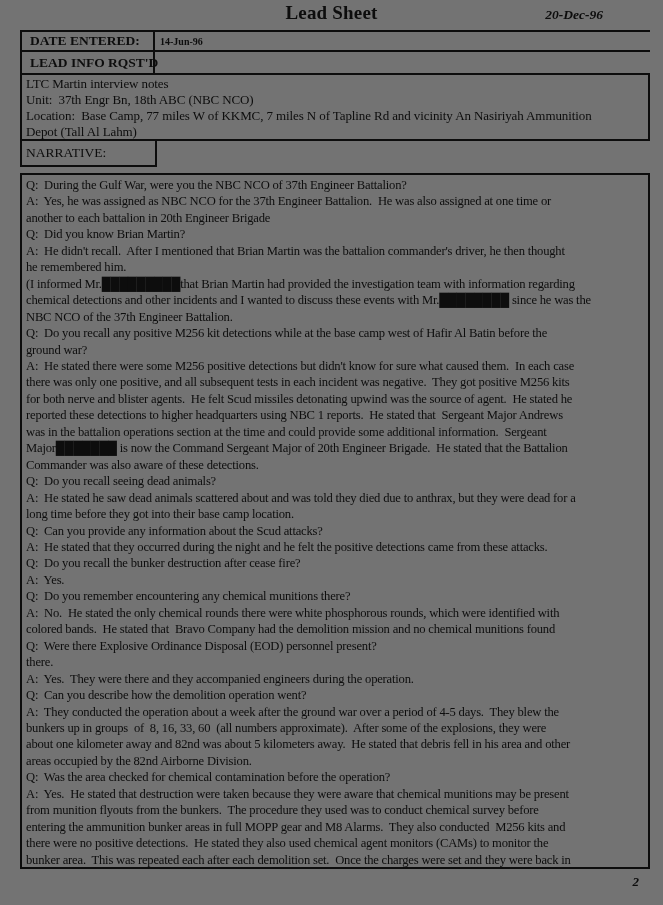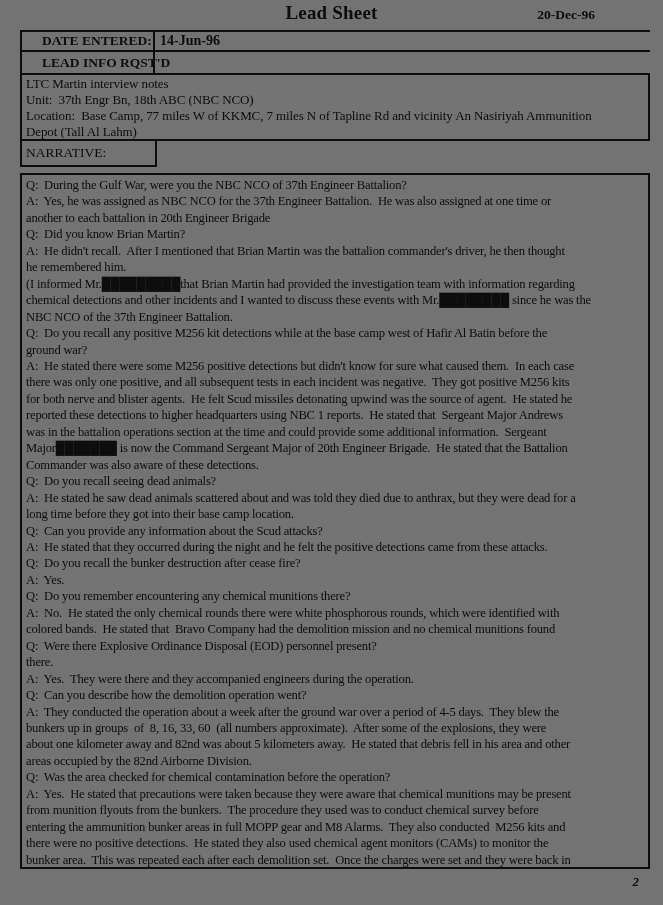--- a/index.html
+++ b/index.html
@@ -17,23 +17,24 @@
   .doc-title {
     position: absolute;
     top: 2px; left: 0; right: 0;
     text-align: center;
     font-size: 19px;
     font-weight: bold;
     letter-spacing: 0.2px;
   }
   .doc-date {
     position: absolute;
-    top: 7px; right: 68px;
+    top: 7px; right: 60px;
     font-size: 13.5px;
     font-weight: bold;
+    font-style: italic;
   }
 
   .doc-table {
     position: absolute;
     left: 20px;
     top: 30px;
     width: 630px;
   }
   .row {
     display: flex;
@@ -47,31 +48,31 @@
   }
   .row2 {
     height: 23px;
     border-bottom: 2px solid #0d0d0d;
   }
   .cell.label {
     width: 133px;
     height: 100%;
     display: flex;
     align-items: center;
-    padding-left: 20px;
+    padding-left: 8px;
     font-weight: bold;
     font-size: 13.5px;
     border-right: 2px solid #0d0d0d;
     white-space: nowrap;
   }
   .cell.value {
     flex: 1;
     padding-left: 5px;
     font-weight: bold;
-    font-size: 14px;
+    font-size: 10px;
     white-space: pre;
   }
   .infobox {
     border-left: 2px solid #0d0d0d;
     border-right: 2px solid #0d0d0d;
     border-bottom: 2px solid #0d0d0d;
     height: 66px;
     padding: 1px 4px 0 4px;
     overflow: hidden;
   }
@@ -182,21 +183,21 @@
         <div class="nline">colored bands.  He stated that  Bravo Company had the demolition mission and no chemical munitions found</div>
         <div class="nline">Q:  Were there Explosive Ordinance Disposal (EOD) personnel present?</div>
         <div class="nline">there.</div>
         <div class="nline">A:  Yes.  They were there and they accompanied engineers during the operation.</div>
         <div class="nline">Q:  Can you describe how the demolition operation went?</div>
         <div class="nline">A:  They conducted the operation about a week after the ground war over a period of 4-5 days.  They blew the</div>
         <div class="nline">bunkers up in groups  of  8, 16, 33, 60  (all numbers approximate).  After some of the explosions, they were</div>
         <div class="nline">about one kilometer away and 82nd was about 5 kilometers away.  He stated that debris fell in his area and other</div>
         <div class="nline">areas occupied by the 82nd Airborne Division.</div>
         <div class="nline">Q:  Was the area checked for chemical contamination before the operation?</div>
-        <div class="nline">A:  Yes.  He stated that precautions were taken because they were aware that chemical munitions may be present</div>
+        <div class="nline">A:  Yes.  He stated that destruction were taken because they were aware that chemical munitions may be present</div>
         <div class="nline">from munition flyouts from the bunkers.  The procedure they used was to conduct chemical survey before</div>
         <div class="nline">entering the ammunition bunker areas in full MOPP gear and M8 Alarms.  They also conducted  M256 kits and</div>
         <div class="nline">there were no positive detections.  He stated they also used chemical agent monitors (CAMs) to monitor the</div>
         <div class="nline">bunker area.  This was repeated each after each demolition set.  Once the charges were set and they were back in</div>
       </div>
 
   </div>
 
   <div class="pagenum">2</div>
 

